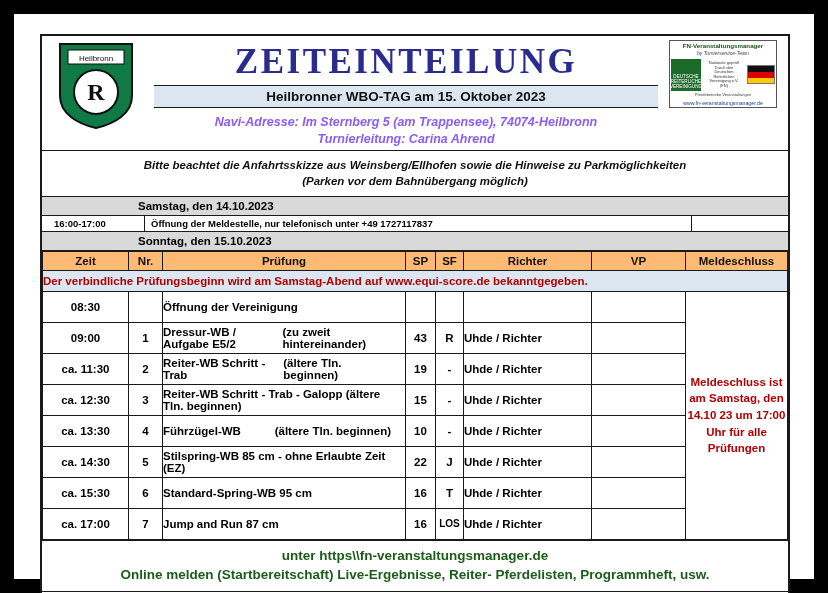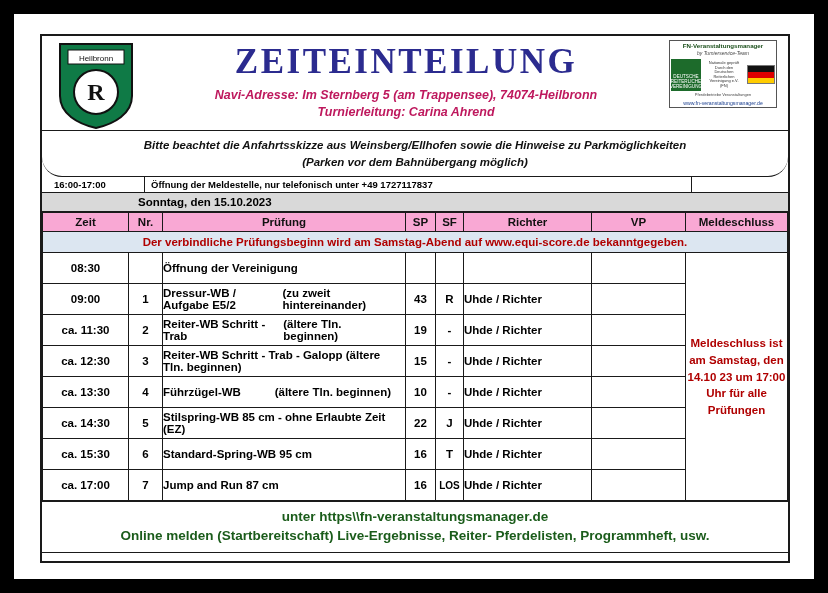--- a/index.html
+++ b/index.html
@@ -71,21 +71,21 @@
     font-size: 13.5px;
     font-weight: bold;
     color: #111111;
     padding: 3px 0;
     margin-top: 4px;
   }
   .navi {
     font-size: 12.5px;
     font-weight: bold;
     font-style: italic;
-    color: #be185d;
+    color: #8b5cf6;
     padding-top: 6px;
     line-height: 1.35;
   }
   .logo-cell {
     width: 118px;
     padding: 4px 6px 4px 2px;
     display: flex;
     align-items: flex-start;
     justify-content: center;
   }
@@ -112,21 +112,20 @@
   
   .note {
     text-align: center;
     font-size: 11.5px;
     font-weight: bold;
     font-style: italic;
     color: #111;
     padding: 6px 2px;
     line-height: 1.45;
     border-bottom: 1.5px solid #1a1a1a;
-    border-radius: 20px;
   }
   .daybar {
     background: #d9d9d9;
     border-bottom: 1px solid #1a1a1a;
     font-size: 11.5px;
     font-weight: bold;
     padding: 3px 0 3px 0;
     display: flex;
   }
   .daybar .c1 { width: 90px; padding-left:6px; }
@@ -146,37 +145,37 @@
     width: 100%;
     table-layout: fixed;
   }
   table.sched td, table.sched th {
     border: 1px solid #1a1a1a;
     font-size: 11.5px;
     font-weight: bold;
     padding: 0;
   }
   thead th {
-    background: #f9a8d4;
+    background: #fdba74;
     font-size: 11px;
     height: 18px;
     color: #111;
   }
   .col-zeit { width: 86px; }
   .col-nr { width: 34px; }
   .col-pruef { width: auto; }
   .col-sp { width: 30px; }
   .col-sf { width: 28px; }
   .col-richter { width: 128px; }
   .col-vp { width: 94px; }
   .col-meld { width: 102px; }
 
   .banner td {
     background: #dce6f1;
-    text-align: center;
+    text-align: left;
     color: #b00000;
     font-size: 12.5px;
     font-weight: bold;
     height: 20px;
   }
   tbody tr.klasse td { height: 30px; }
   td.c-zeit { text-align: center; }
   td.c-nr { text-align: center; }
   td.c-pruef { padding-left: 8px; }
   td.c-sp, td.c-sf { text-align: center; }
@@ -224,20 +223,21 @@
             <path d="M2 2 H74 V54 C74 72 56 82 38 86 C20 82 2 72 2 54 Z" fill="#0f7a46" stroke="#111" stroke-width="2"></path>
             <rect x="10" y="8" width="56" height="14" fill="#ffffff" stroke="#111" stroke-width="1"></rect>
             <text x="38" y="18.5" font-family="Liberation Sans, sans-serif" font-size="8" text-anchor="middle" fill="#111">Heilbronn</text>
             <circle cx="38" cy="50" r="22" fill="#ffffff" stroke="#111" stroke-width="2"></circle>
             <text x="38" y="58" font-family="Liberation Serif, serif" font-size="24" font-weight="bold" text-anchor="middle" fill="#111">R</text>
           </svg>
         </div>
       </div>
       <div class="title-cell">
         <div class="maintitle">ZEITEINTEILUNG</div>
+        <div class="subtitle-band">Heilbronner WBO-TAG am 15. Oktober 2023</div>
         <div class="navi">
           <div>Navi-Adresse: Im Sternberg 5 (am Trappensee), 74074-Heilbronn</div>
           <div>Turnierleitung:  Carina Ahrend</div>
         </div>
       </div>
       <div class="logo-cell">
         <div class="fnbox">
           <div class="fn-t1">FN-Veranstaltungsmanager</div>
           <div class="fn-t2">by Turnierservice-Team</div>
           <div class="fn-row">
@@ -253,20 +253,24 @@
           <div class="fn-url">www.fn-veranstaltungsmanager.de</div>
         </div>
       </div>
     </div>
 
     <div class="note">
       <div>Bitte beachtet die Anfahrtsskizze aus Weinsberg/Ellhofen sowie die Hinweise zu Parkmöglichkeiten</div>
       <div>(Parken vor dem Bahnübergang möglich)</div>
     </div>
 
+    <div class="daybar">
+      <div class="c1"></div>
+      <div>Samstag, den 14.10.2023</div>
+    </div>
     <div class="openrow">
       <div class="t">16:00-17:00</div>
       <div class="d">Öffnung der Meldestelle, nur telefonisch unter +49 1727117837</div>
       <div class="sp"></div>
     </div>
 
     <div class="daybar">
       <div class="c1"></div>
       <div>Sonntag, den 15.10.2023</div>
     </div>

